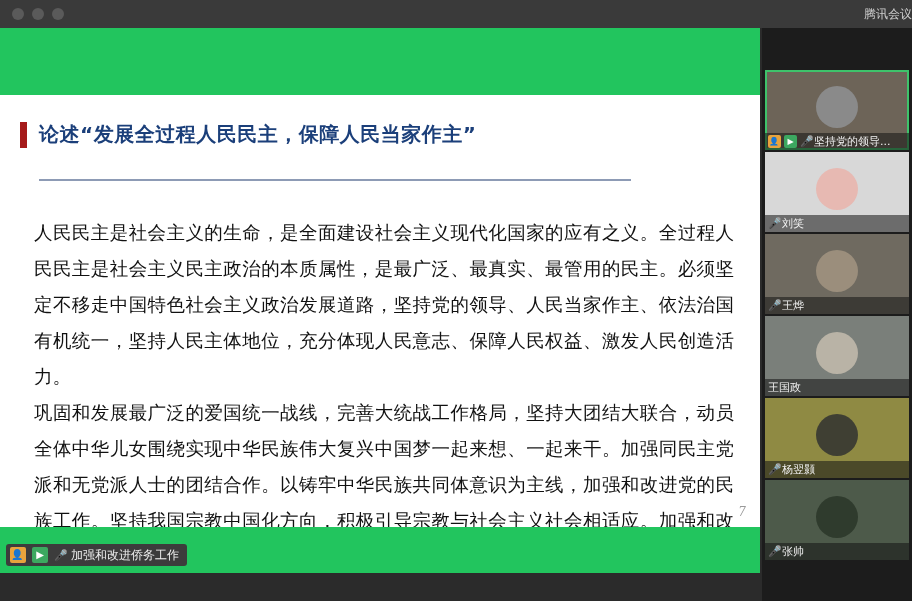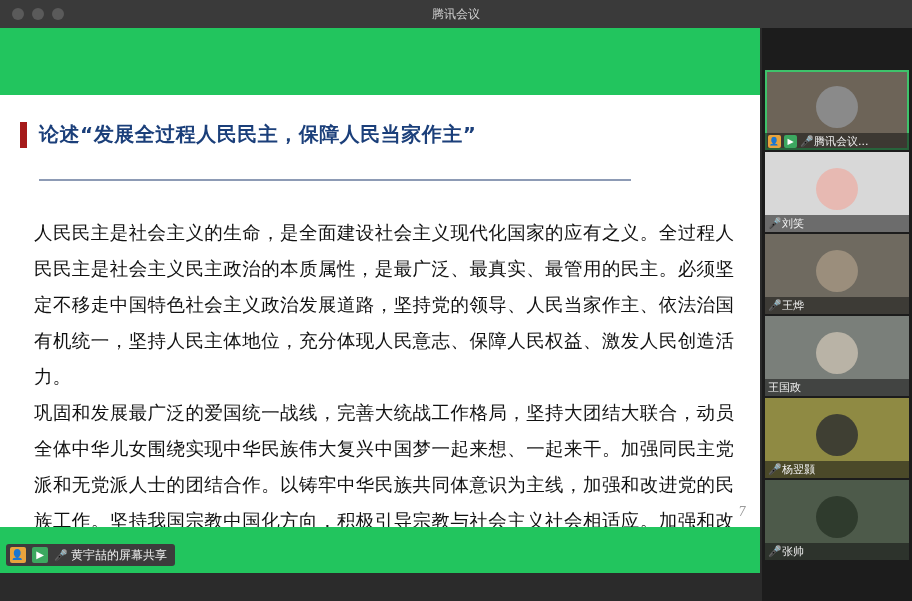--- a/index.html
+++ b/index.html
@@ -25,21 +25,21 @@
   .traffic {
     display: flex; gap: 8px;
     margin-left: 12px;
   }
   .dot {
     width: 12px; height: 12px; border-radius: 50%;
     background: #5a5a5a;
   }
   .titlebar-title {
     position: absolute; left: 0; right: 0;
-    text-align: center;
+    text-align: right;
     font-size: 12px;
     color: #cfcfcf;
     pointer-events: none;
   }
 
   
   .stage {
     position: absolute;
     left: 0; top: 28px;
     width: 760px; height: 545px;
@@ -216,33 +216,33 @@
         <p>巩固和发展最广泛的爱国统一战线，完善大统战工作格局，坚持大团结大联合，动员全体中华儿女围绕实现中华民族伟大复兴中国梦一起来想、一起来干。加强同民主党派和无党派人士的团结合作。以铸牢中华民族共同体意识为主线，加强和改进党的民族工作。坚持我国宗教中国化方向，积极引导宗教与社会主义社会相适应。加强和改进侨务工作，形成共同致力民族复兴的强大力量。</p>
       </div>
 
       <div class="page-no">7</div>
     </div>
 
     <div class="sharebar">
       <div class="mini-badge badge-orange">👤</div>
       <div class="mini-badge badge-green">▶</div>
       <div class="tiny-mic">🎤</div>
-      <div class="sharebar-label">黄宇喆的屏幕共享</div>
+      <div class="sharebar-label">加强和改进侨务工作</div>
     </div>
   </div>
 
   <div class="rail">
 
     <div class="tile active bg1">
       <div class="avatar"></div>
       <div class="tile-bottom">
         <div class="tiny-badge tiny-orange">👤</div>
         <div class="tiny-badge tiny-green">▶</div>
         <div class="tiny-mic">🎤</div>
-        <div class="tile-name">腾讯会议...</div>
+        <div class="tile-name">坚持党的领导...</div>
       </div>
     </div>
 
     <div class="tile bg2">
       <div class="avatar" style="background:#e7b9b2"></div>
       <div class="tile-bottom">
         <div class="tiny-mic">🎤</div>
         <div class="tile-name">刘笑</div>
       </div>
     </div>

